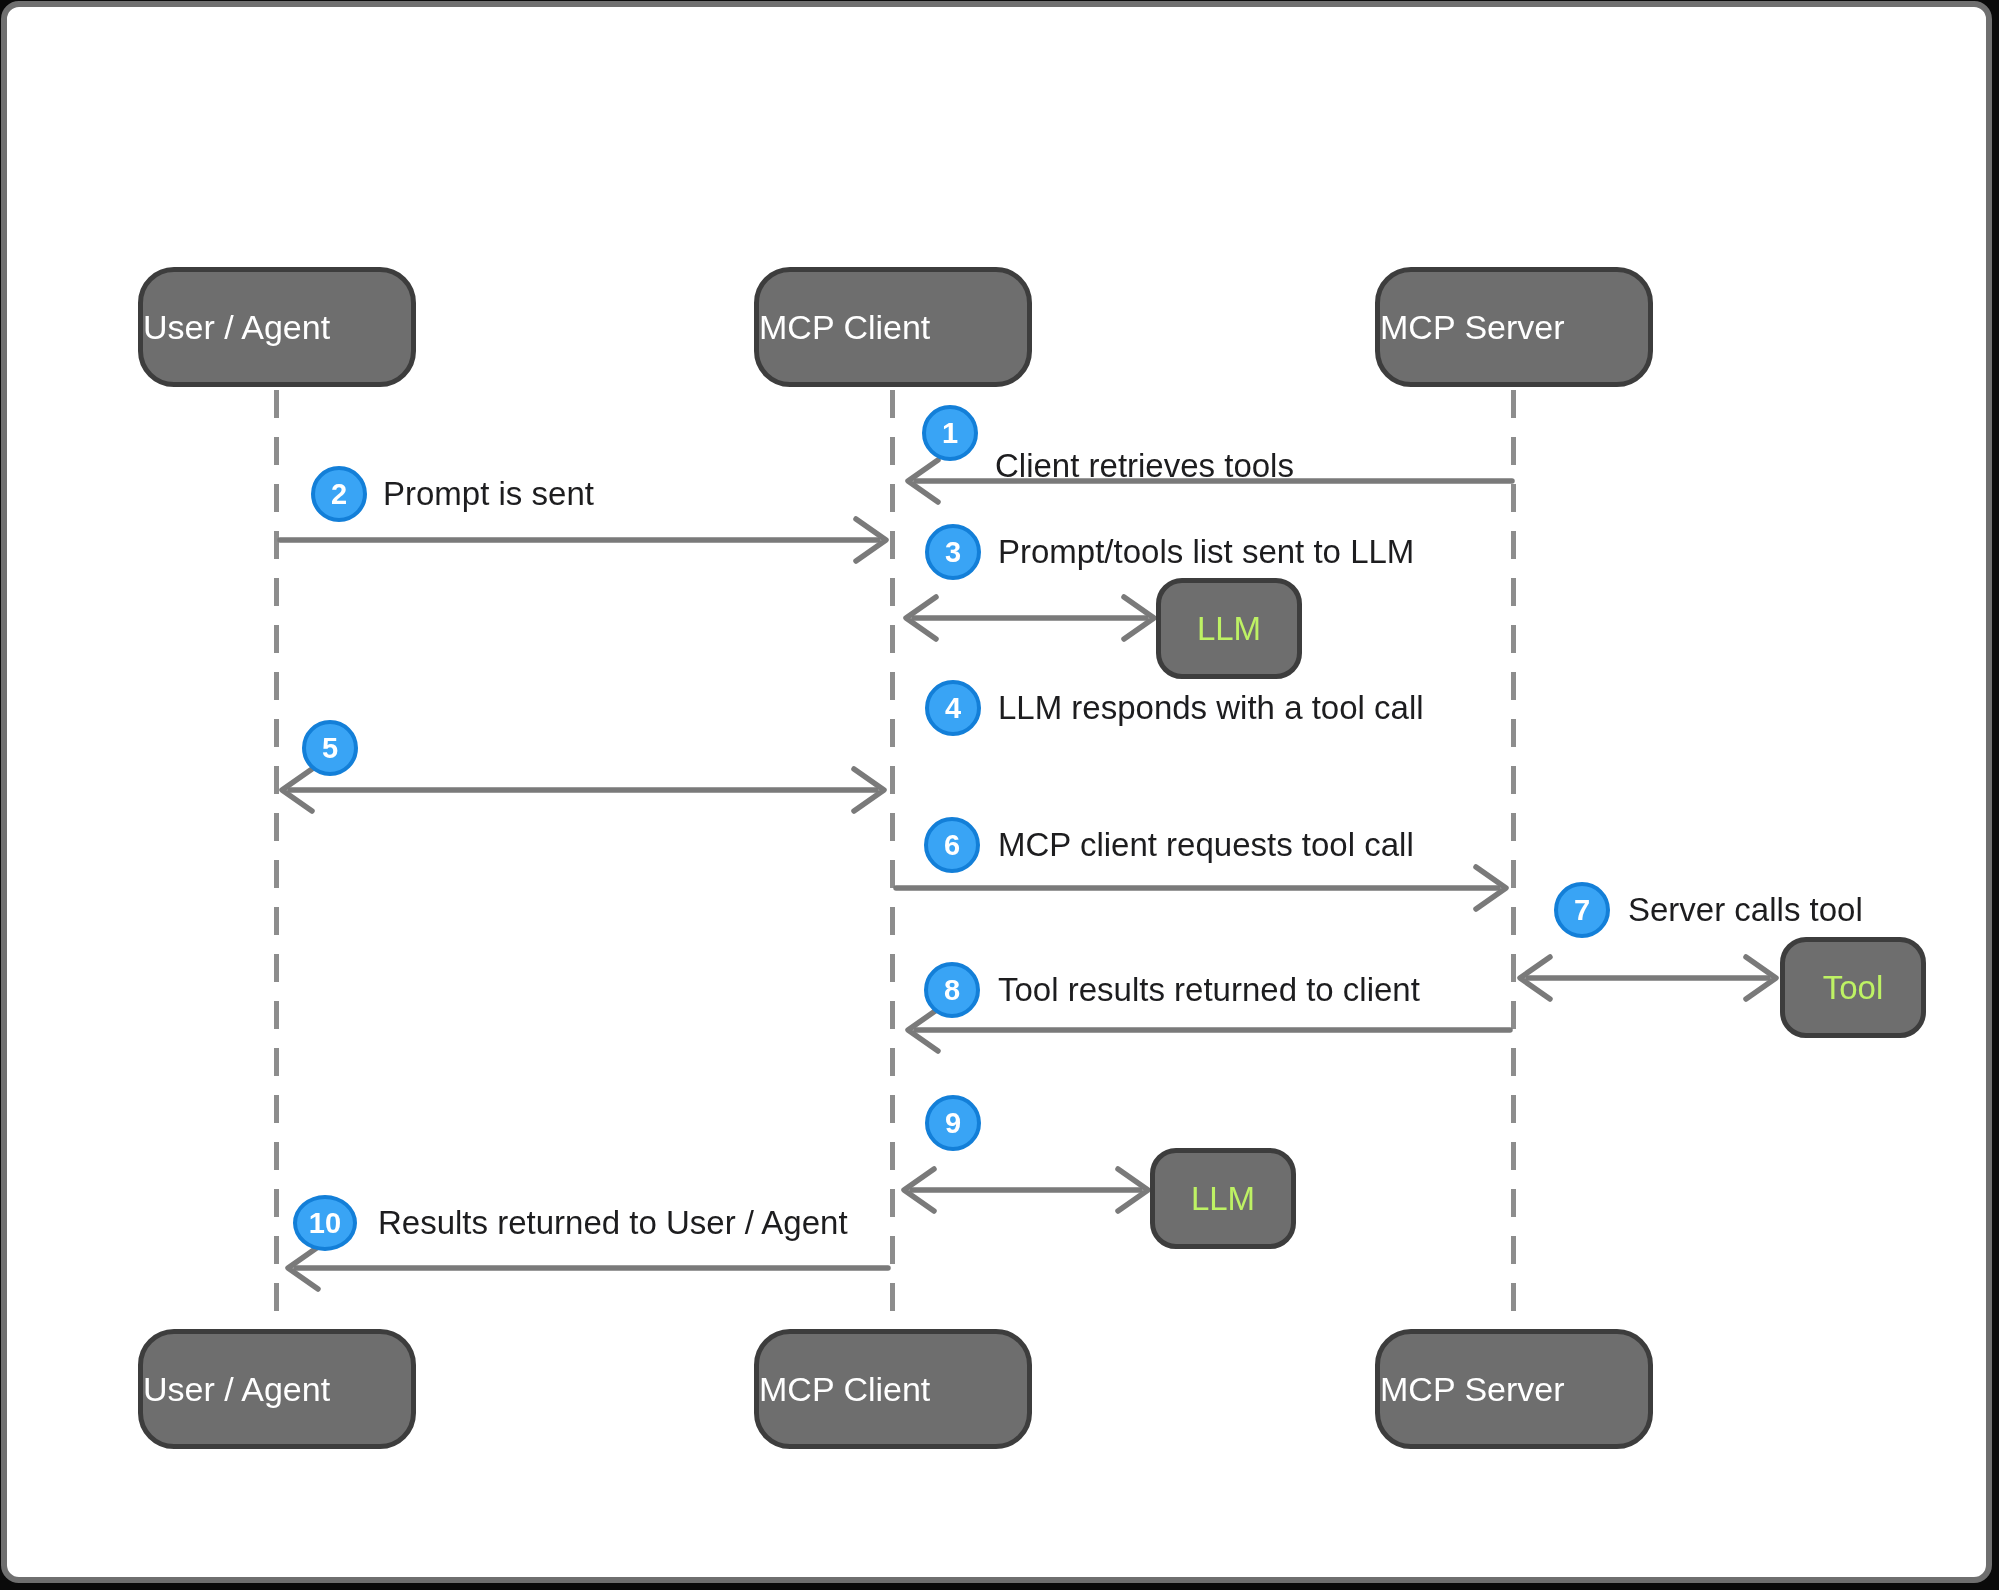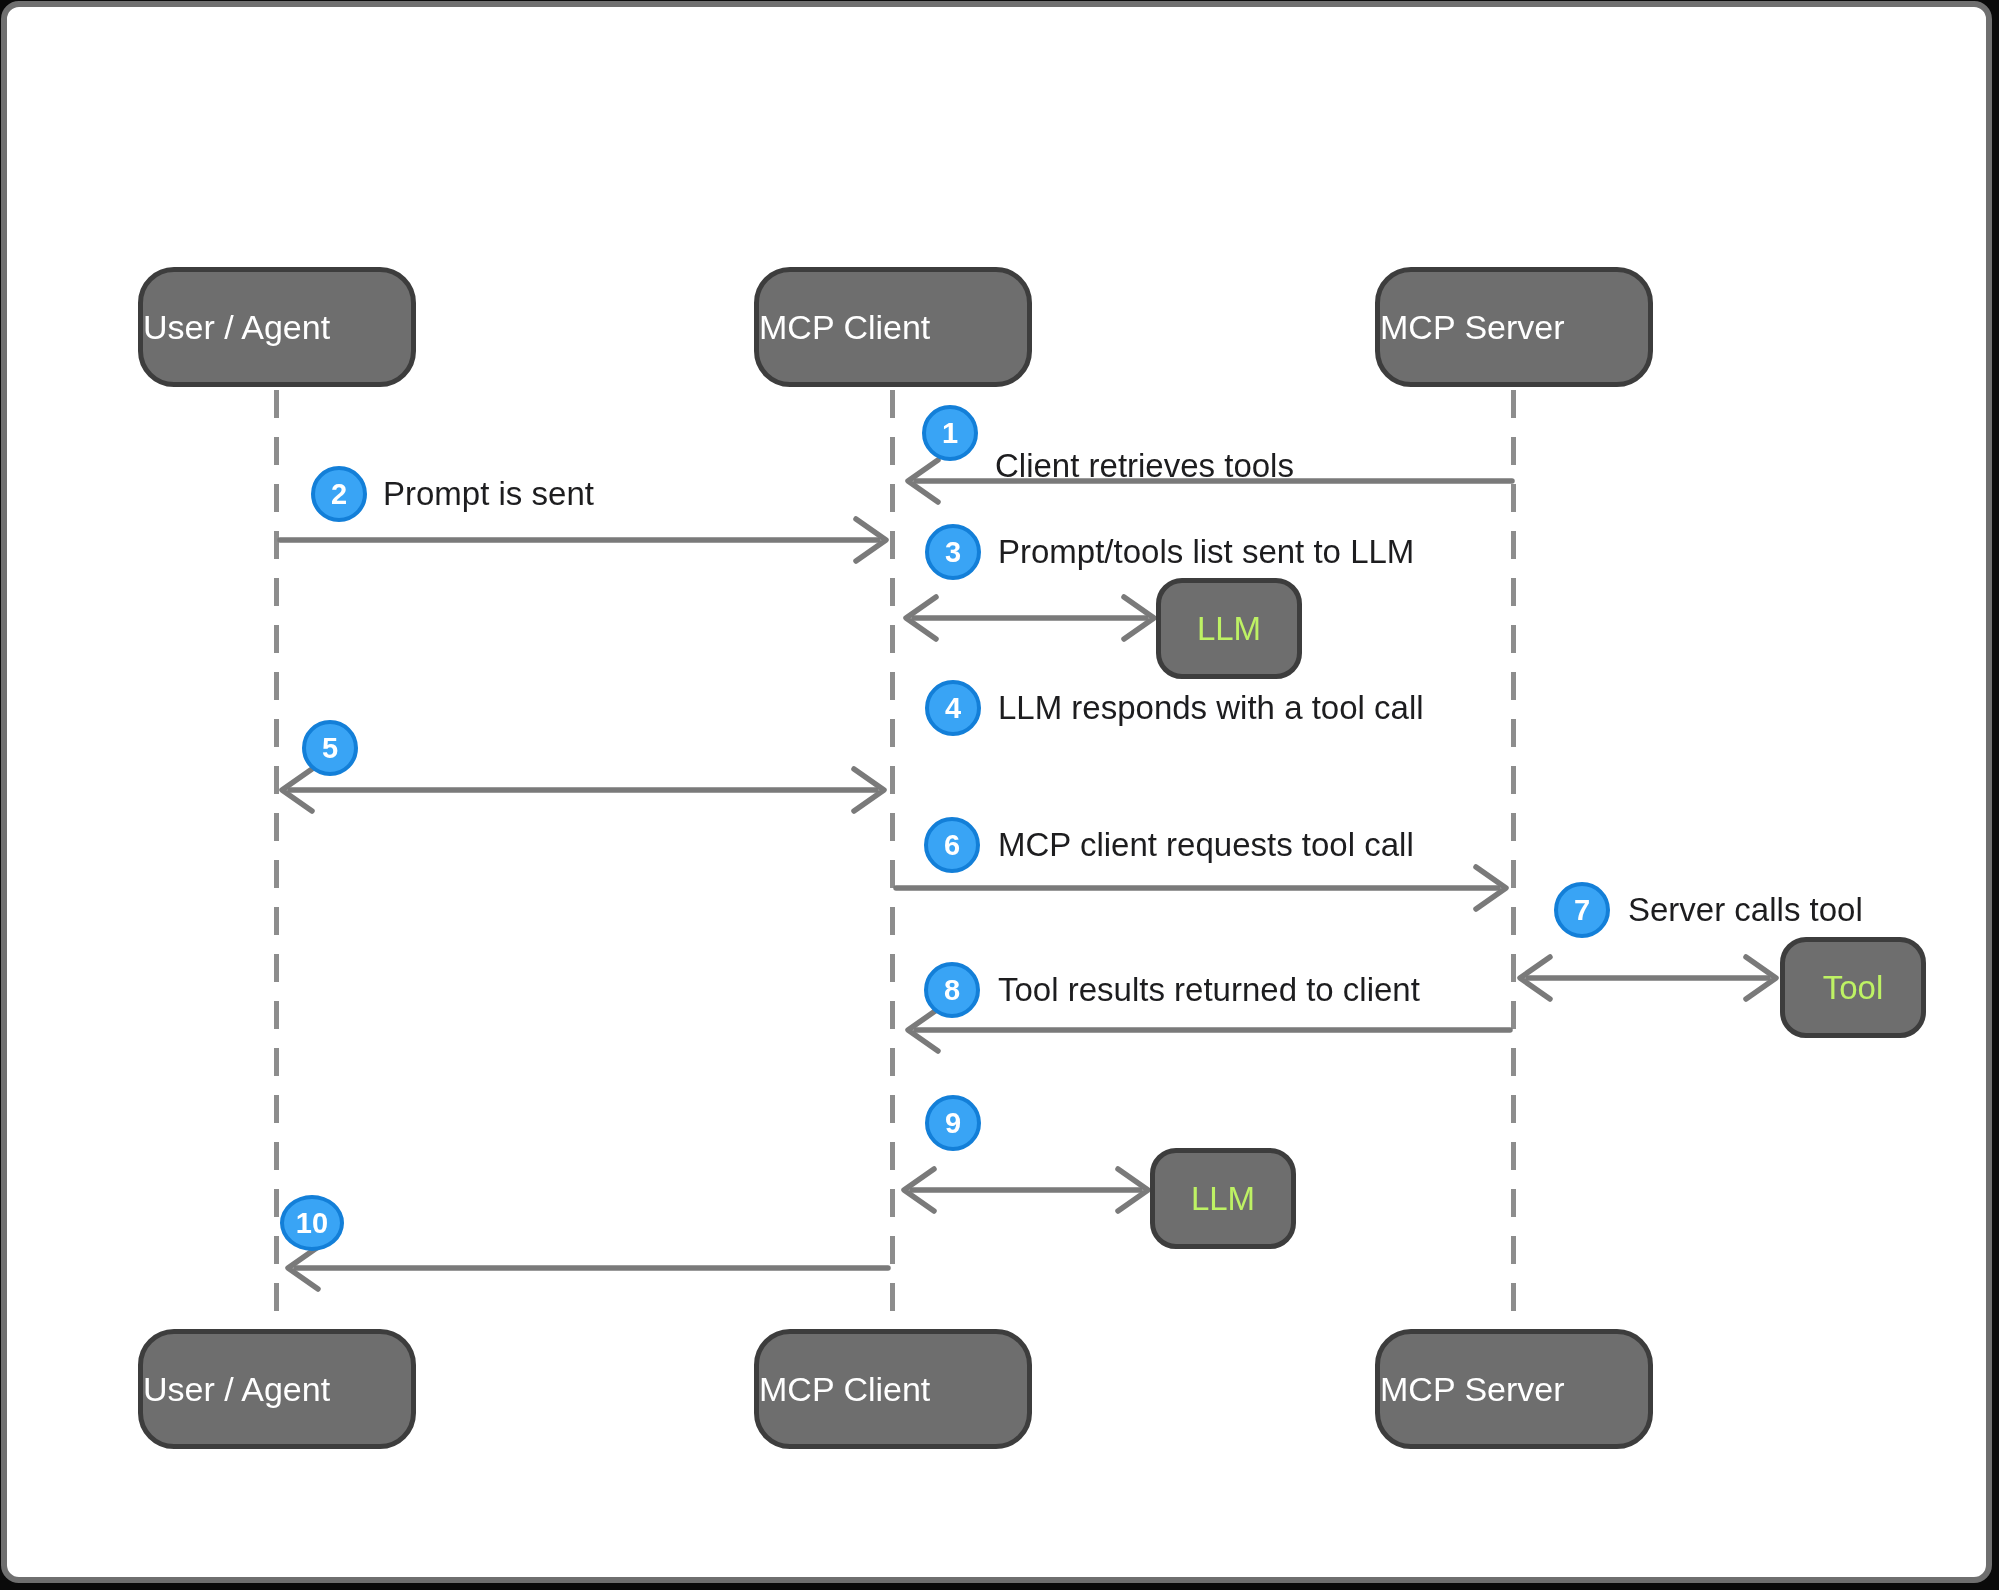--- a/index.html
+++ b/index.html
@@ -115,22 +115,23 @@
 
   <div class="badge" style="left:922px;top:405px;">1</div>
   <div class="badge" style="left:311px;top:466px;">2</div>
   <div class="badge" style="left:925px;top:524px;">3</div>
   <div class="badge" style="left:925px;top:680px;">4</div>
   <div class="badge" style="left:302px;top:720px;">5</div>
   <div class="badge" style="left:924px;top:817px;">6</div>
   <div class="badge" style="left:1554px;top:882px;">7</div>
   <div class="badge" style="left:924px;top:962px;">8</div>
   <div class="badge" style="left:925px;top:1095px;">9</div>
-  <div class="badge wide" style="left:280px;top:1195px;">10</div>
+  <div class="badge wide" style="left:293px;top:1195px;">10</div>
 
   <div class="steplabel" style="left:995px;top:413px;margin-top:33px;">Client retrieves tools</div>
   <div class="steplabel" style="left:383px;top:474px;">Prompt is sent</div>
   <div class="steplabel" style="left:998px;top:532px;">Prompt/tools list sent to LLM</div>
   <div class="steplabel" style="left:998px;top:688px;">LLM responds with a tool call</div>
   <div class="steplabel" style="left:998px;top:825px;">MCP client requests tool call</div>
   <div class="steplabel" style="left:1628px;top:890px;">Server calls tool</div>
   <div class="steplabel" style="left:998px;top:970px;">Tool results returned to client</div>
+  <div class="steplabel" style="left:378px;top:1203px;">Results returned to User / Agent</div>
 </div>
 
 </body></html>

